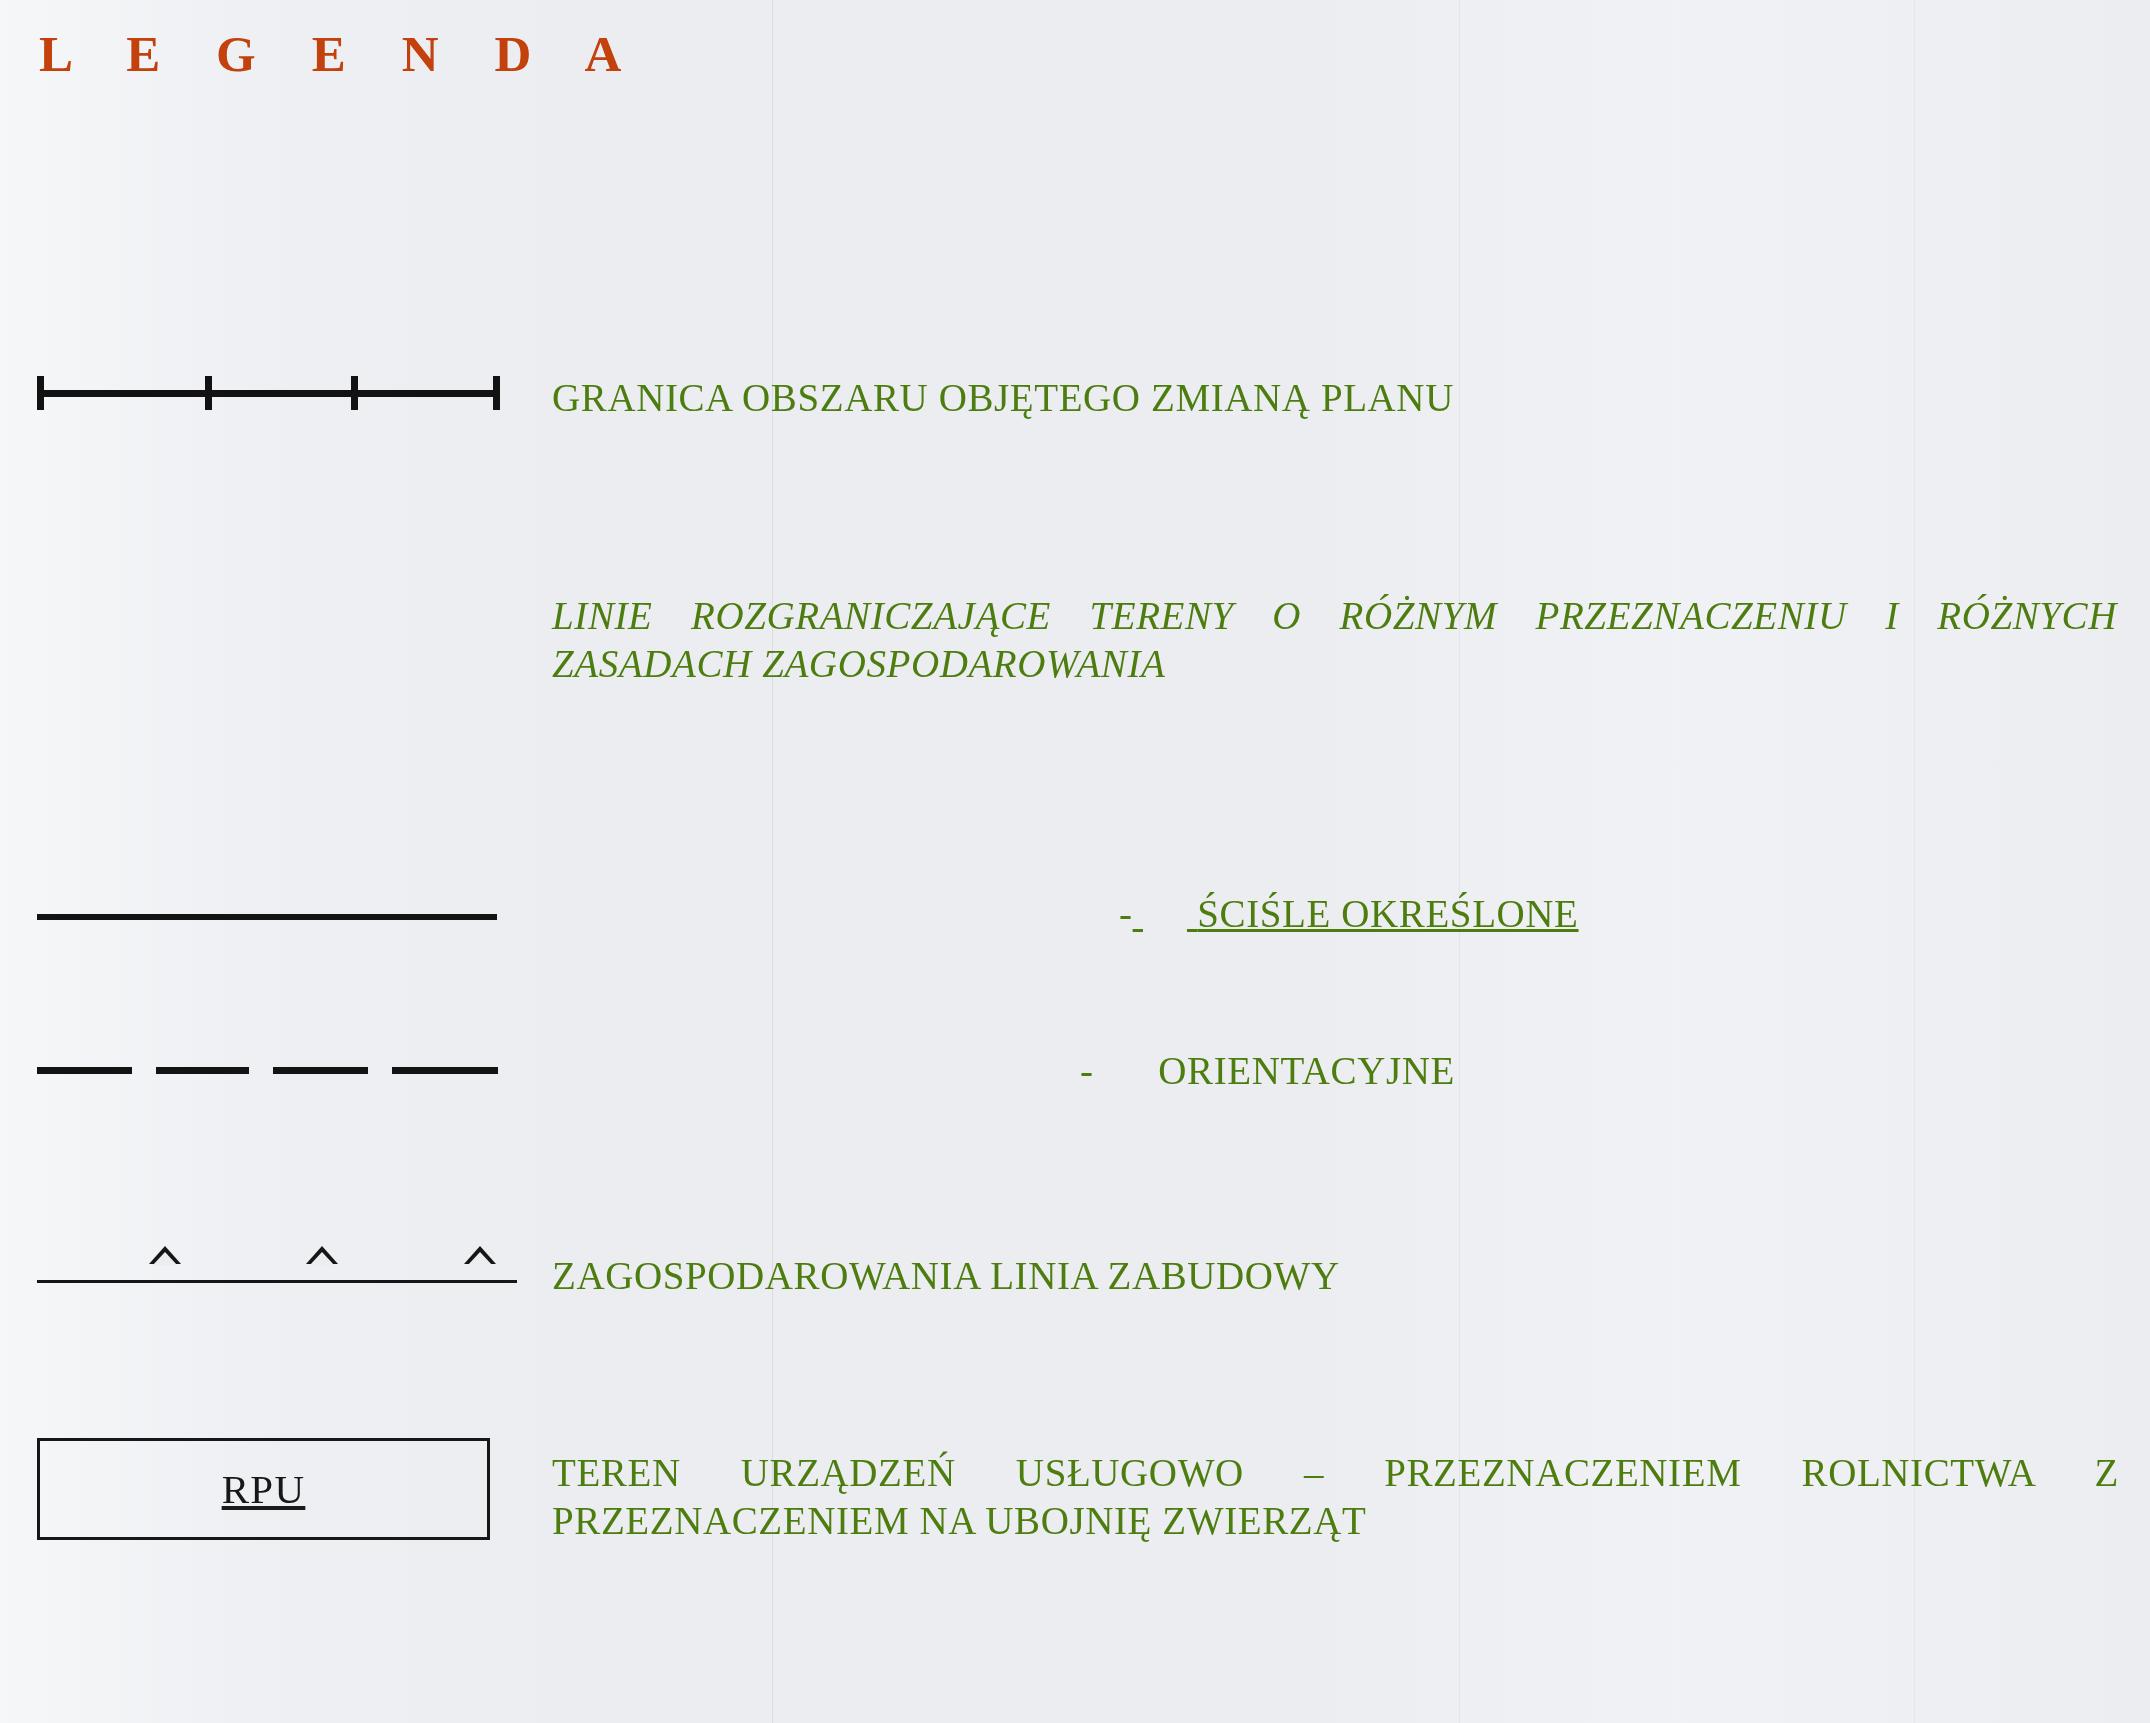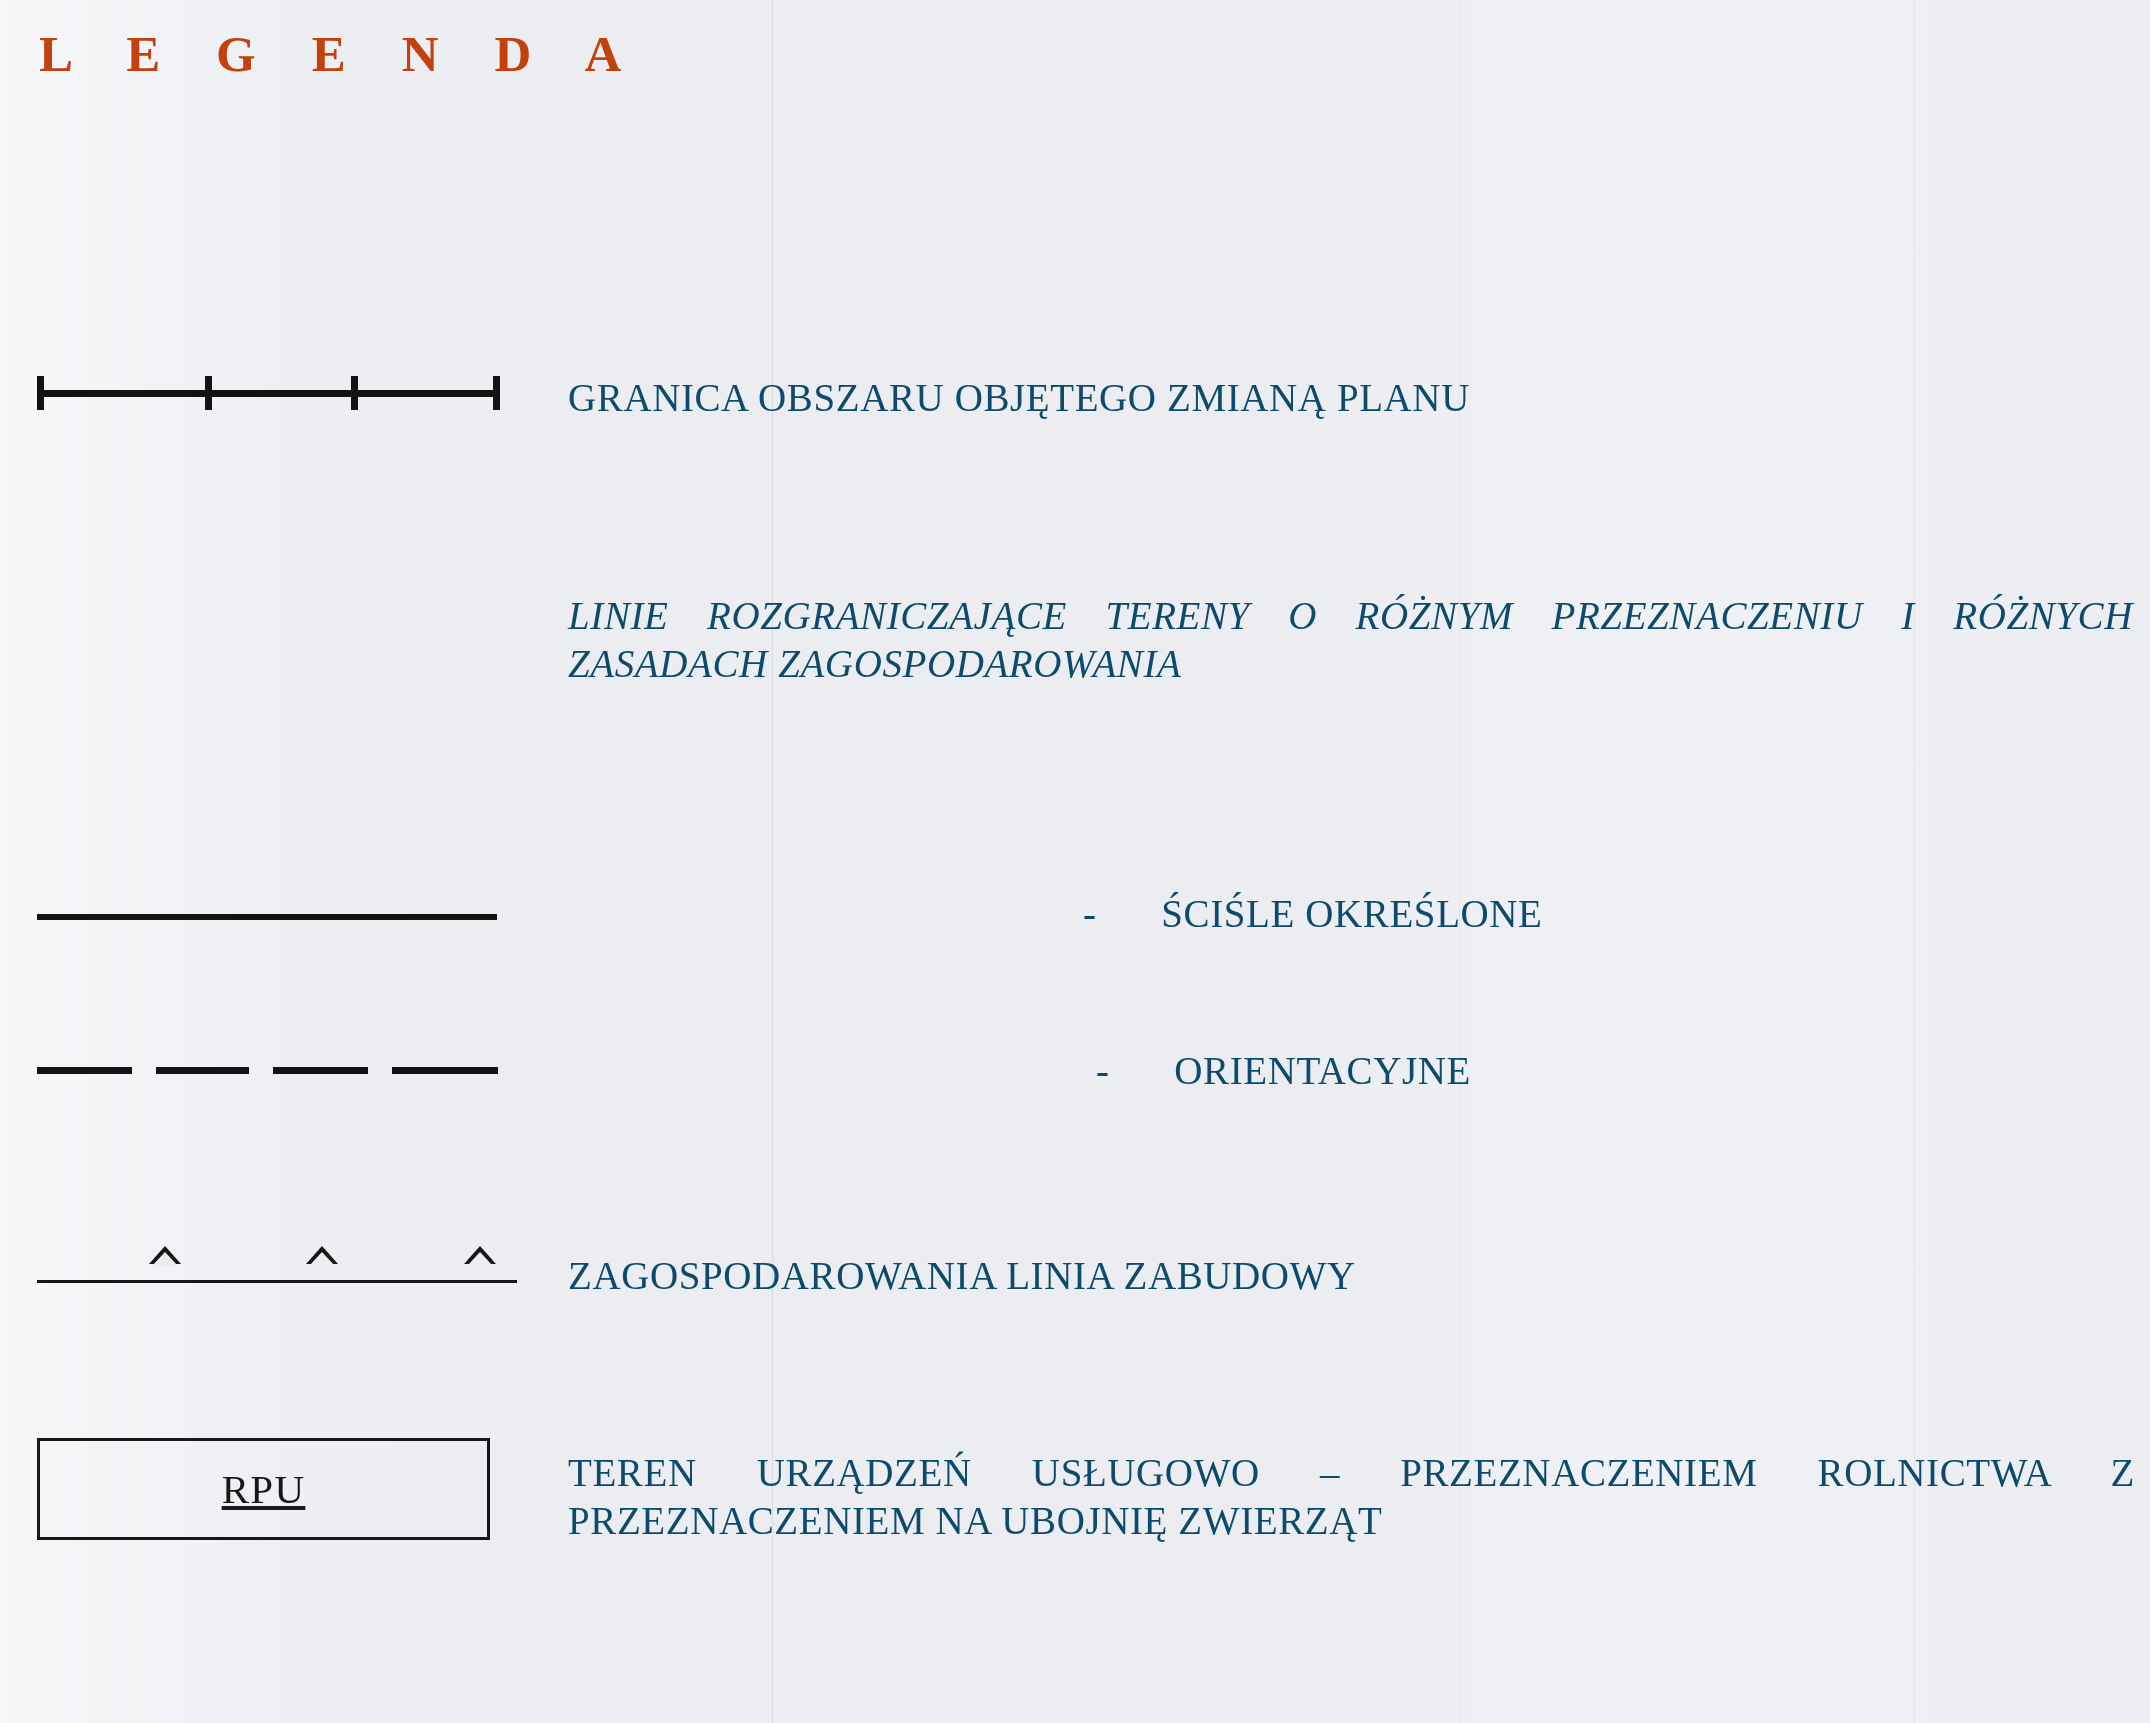--- a/index.html
+++ b/index.html
@@ -56,22 +56,21 @@
 
   
   .row { position: absolute; }
 
   .symbol-col { position: absolute; }
   .text-col {
     position: absolute;
     font-size: 39px;
     line-height: 1.22;
     letter-spacing: 0.6px;
-    color: #0c4a6e;
-    margin-left: 16px;
+    color: #4d7c0f;
   }
   .text-col.justify {
     text-align: justify;
     text-align-last: left;
   }
 
   
   .sym-boundary {
     position: relative;
     width: 445px;
@@ -218,21 +217,21 @@
 
   <div class="row">
 
     <div class="text-col justify" style="left:552px; top:592px; width:1565px;font-style:italic;">LINIE ROZGRANICZAJĄCE TERENY O RÓŻNYM PRZEZNACZENIU I RÓŻNYCH ZASADACH ZAGOSPODAROWANIA</div>
 
     <div class="symbol-col" style="left:37px; top:910px;">
       <div class="sym-solid">
           <div class="bar"></div>
         </div>
     </div>
-    <div class="text-col" style="left:1067px; top:890px; width:1017px;">
+    <div class="text-col" style="left:1119px; top:890px; width:1017px;text-decoration:underline;">
       <span class="dash-item">-</span>
       <span style="display:inline-block; width:44px;"></span>
       <span>ŚCIŚLE OKREŚLONE</span>
     </div>
 
     <div class="symbol-col" style="left:37px; top:1064px;">
       <div class="sym-dashed">
         <div class="dash" style="left:0px;   width:95px;"></div>
         <div class="dash" style="left:119px; width:93px;"></div>
         <div class="dash" style="left:236px; width:95px;"></div>

